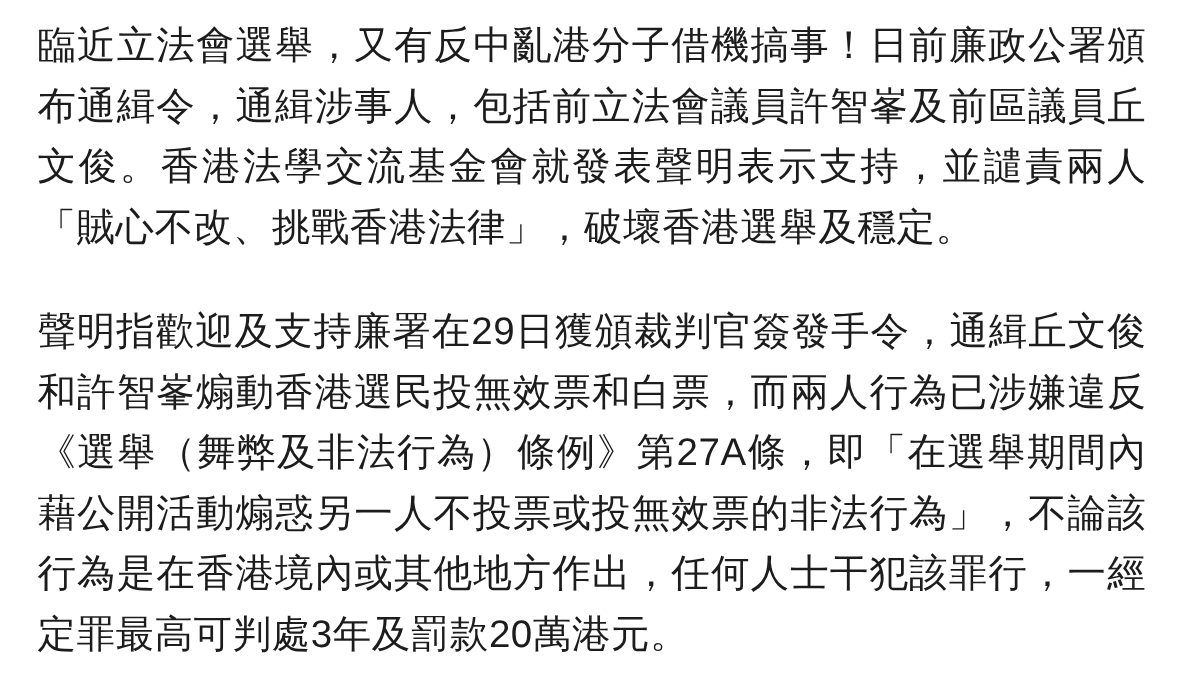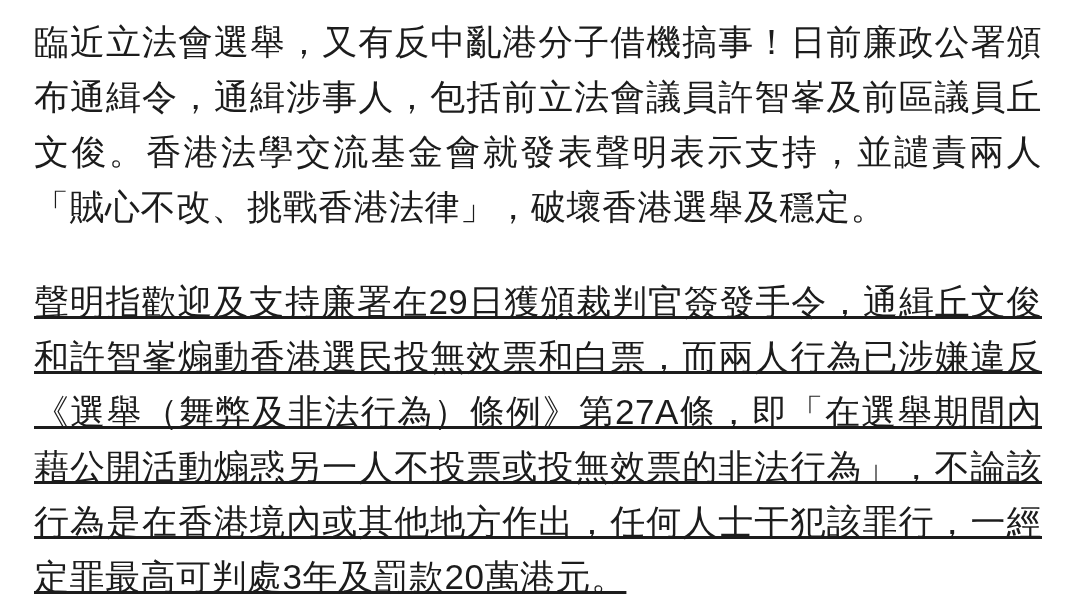--- a/index.html
+++ b/index.html
@@ -25,21 +25,20 @@
     color: #1c1c1c;
     font-size: 35px;
     line-height: 55px;
     letter-spacing: 0.5px;
     text-align: justify;
     text-justify: inter-character;
     font-weight: 400;
   }
   .para + .para {
     margin-top: 40px;
-    text-decoration: underline;
   }
 </style>
 </head>
 <body>
 
 <div class="article">
   <p class="para">臨近立法會選舉，又有反中亂港分子借機搞事！日前廉政公署頒布通緝令，通緝涉事人，包括前立法會議員許智峯及前區議員丘文俊。香港法學交流基金會就發表聲明表示支持，並譴責兩人「賊心不改、挑戰香港法律」，破壞香港選舉及穩定。</p>
   <p class="para">聲明指歡迎及支持廉署在29日獲頒裁判官簽發手令，通緝丘文俊和許智峯煽動香港選民投無效票和白票，而兩人行為已涉嫌違反《選舉（舞弊及非法行為）條例》第27A條，即「在選舉期間內藉公開活動煽惑另一人不投票或投無效票的非法行為」，不論該行為是在香港境內或其他地方作出，任何人士干犯該罪行，一經定罪最高可判處3年及罰款20萬港元。</p>
 </div>
 

